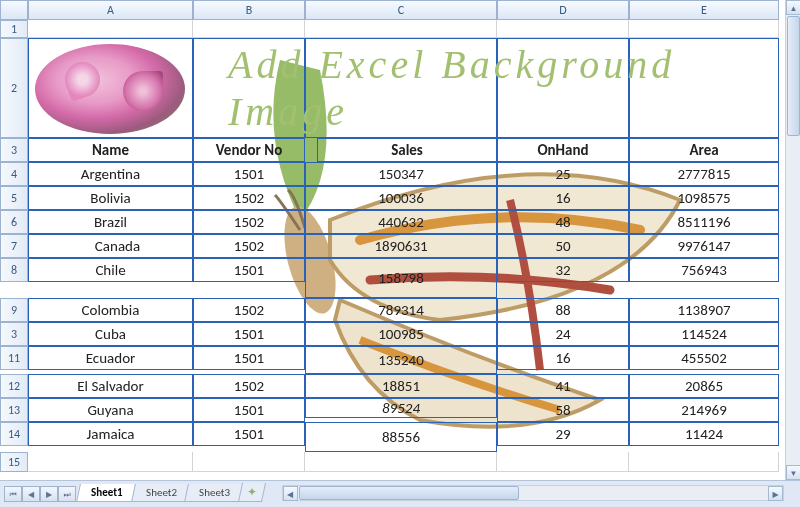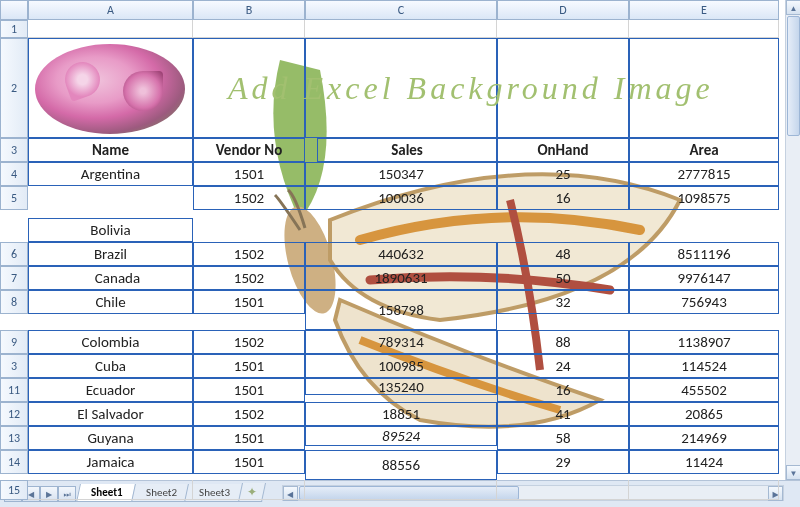--- a/index.html
+++ b/index.html
@@ -65,21 +65,21 @@
   left: 28px; top: 38px;
   width: 751px; height: 100px;
   z-index: 2;
   display: flex;
   align-items: center;
   pointer-events: none;
 }
 .title-text {
   font-family: Georgia, 'Times New Roman', serif;
   font-style: italic;
-  font-size: 32px;
+  font-size: 40px;
   color: #a2c070;
   letter-spacing: 4px;
   margin-left: 200px;
 }
 .flower-oval {
   position: absolute;
   left: 35px; top: 44px;
   width: 150px; height: 90px;
   border-radius: 50%;
   overflow: hidden;
@@ -226,21 +226,21 @@
       <div class="cell" style="height: 24px; font-weight: bold; justify-content: center; border: 1px solid rgb(42, 98, 184); margin-left: 12px;">Sales</div>
       <div class="cell" style="height: 24px; font-weight: bold; justify-content: center; border: 1px solid rgb(42, 98, 184);">OnHand</div>
       <div class="cell" style="height: 24px; font-weight: bold; justify-content: center; border: 1px solid rgb(42, 98, 184);">Area</div>
       <div class="rowhdr" style="height:24px">4</div>
       <div class="cell" style="height: 24px; justify-content: center; border: 1px solid rgb(42, 98, 184);">Argentina</div>
       <div class="cell" style="height: 24px; justify-content: center; border: 1px solid rgb(42, 98, 184);">1501</div>
       <div class="cell" style="height: 24px; justify-content: center; border: 1px solid rgb(42, 98, 184);">150347</div>
       <div class="cell" style="height: 24px; justify-content: center; border: 1px solid rgb(42, 98, 184);">25</div>
       <div class="cell" style="height: 24px; justify-content: center; border: 1px solid rgb(42, 98, 184);">2777815</div>
       <div class="rowhdr" style="height:24px">5</div>
-      <div class="cell" style="height: 24px; justify-content: center; border: 1px solid rgb(42, 98, 184); margin-top: 32px;">Bolivia</div>
+      <div class="cell" style="height: 24px; justify-content: center; border: 1px solid rgb(42, 98, 184);">Bolivia</div>
       <div class="cell" style="height: 24px; justify-content: center; border: 1px solid rgb(42, 98, 184);">1502</div>
       <div class="cell" style="height: 24px; justify-content: center; border: 1px solid rgb(42, 98, 184);">100036</div>
       <div class="cell" style="height: 24px; justify-content: center; border: 1px solid rgb(42, 98, 184);">16</div>
       <div class="cell" style="height: 24px; justify-content: center; border: 1px solid rgb(42, 98, 184);">1098575</div>
       <div class="rowhdr" style="height:24px">6</div>
       <div class="cell" style="height: 24px; justify-content: center; border: 1px solid rgb(42, 98, 184);">Brazil</div>
       <div class="cell" style="height: 24px; justify-content: center; border: 1px solid rgb(42, 98, 184);">1502</div>
       <div class="cell" style="height: 24px; justify-content: center; border: 1px solid rgb(42, 98, 184);">440632</div>
       <div class="cell" style="height: 24px; justify-content: center; border: 1px solid rgb(42, 98, 184);">48</div>
       <div class="cell" style="height: 24px; justify-content: center; border: 1px solid rgb(42, 98, 184);">8511196</div>
@@ -264,21 +264,21 @@
       <div class="cell" style="height: 24px; justify-content: center; border: 1px solid rgb(42, 98, 184);">1138907</div>
       <div class="rowhdr" style="height:24px">3</div>
       <div class="cell" style="height: 24px; justify-content: center; border: 1px solid rgb(42, 98, 184);">Cuba</div>
       <div class="cell" style="height: 24px; justify-content: center; border: 1px solid rgb(42, 98, 184);">1501</div>
       <div class="cell" style="height: 24px; justify-content: center; border: 1px solid rgb(42, 98, 184);">100985</div>
       <div class="cell" style="height: 24px; justify-content: center; border: 1px solid rgb(42, 98, 184);">24</div>
       <div class="cell" style="height: 24px; justify-content: center; border: 1px solid rgb(42, 98, 184);">114524</div>
       <div class="rowhdr" style="height:24px">11</div>
       <div class="cell" style="height: 24px; justify-content: center; border: 1px solid rgb(42, 98, 184);">Ecuador</div>
       <div class="cell" style="height: 24px; justify-content: center; border: 1px solid rgb(42, 98, 184);">1501</div>
-      <div class="cell" style="height: 17px; justify-content: center; border: 1px solid rgb(42, 98, 184);">135240</div>
+      <div class="cell" style="height: 28px; justify-content: center; border: 1px solid rgb(42, 98, 184);">135240</div>
       <div class="cell" style="height: 24px; justify-content: center; border: 1px solid rgb(42, 98, 184);">16</div>
       <div class="cell" style="height: 24px; justify-content: center; border: 1px solid rgb(42, 98, 184);">455502</div>
       <div class="rowhdr" style="height:24px">12</div>
       <div class="cell" style="height: 24px; justify-content: center; border: 1px solid rgb(42, 98, 184);">El Salvador</div>
       <div class="cell" style="height: 24px; justify-content: center; border: 1px solid rgb(42, 98, 184);">1502</div>
       <div class="cell" style="height: 24px; justify-content: center; border: 1px solid rgb(42, 98, 184);">18851</div>
       <div class="cell" style="height: 24px; justify-content: center; border: 1px solid rgb(42, 98, 184);">41</div>
       <div class="cell" style="height: 24px; justify-content: center; border: 1px solid rgb(42, 98, 184);">20865</div>
       <div class="rowhdr" style="height:24px">13</div>
       <div class="cell" style="height: 24px; justify-content: center; border: 1px solid rgb(42, 98, 184);">Guyana</div>

